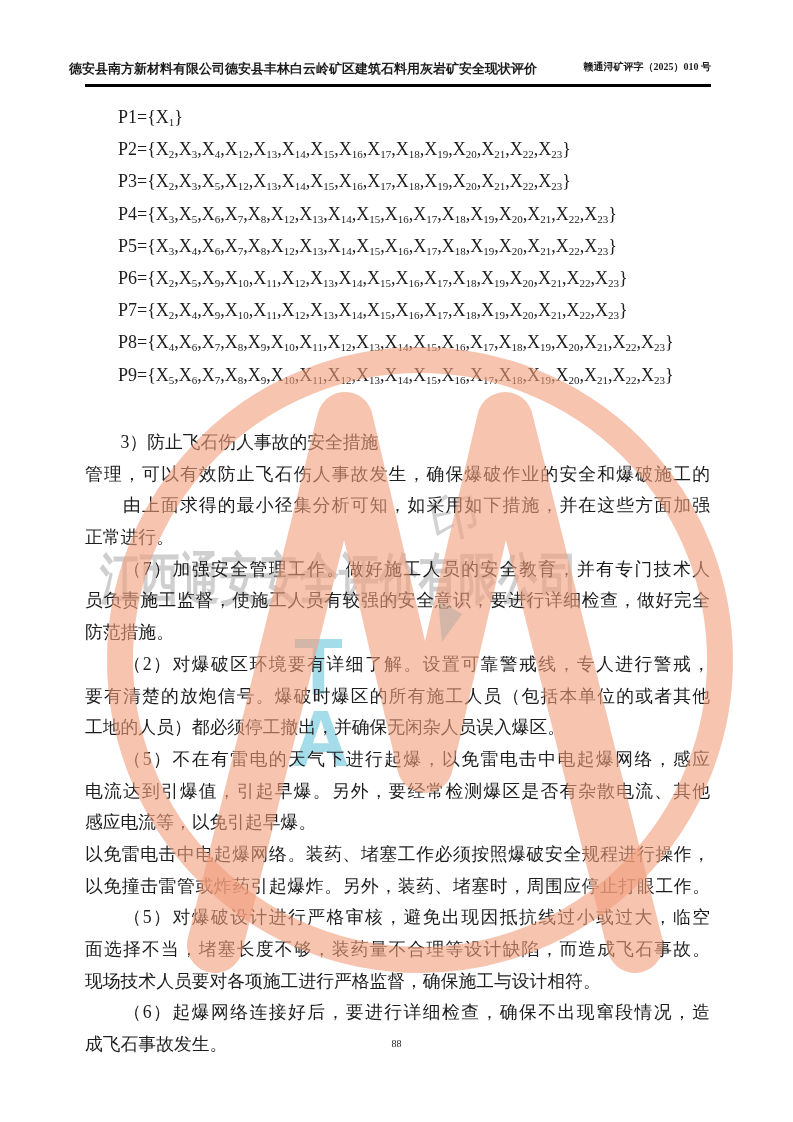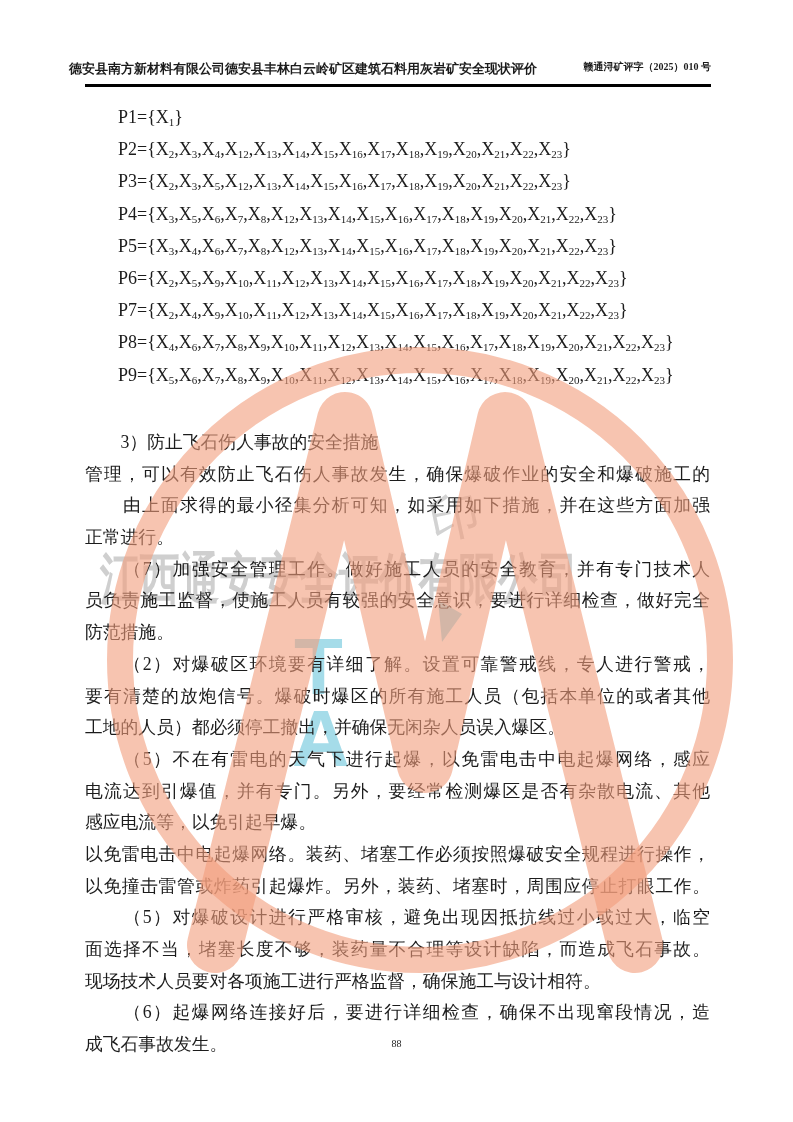--- a/index.html
+++ b/index.html
@@ -65,21 +65,21 @@
         <div class="body-line full">管理，可以有效防止飞石伤人事故发生，确保爆破作业的安全和爆破施工的</div>
         <div class="body-line full">　　由上面求得的最小径集分析可知，如采用如下措施，并在这些方面加强</div>
         <div class="body-line">正常进行。</div>
         <div class="body-line full">　　（7）加强安全管理工作。做好施工人员的安全教育，并有专门技术人</div>
         <div class="body-line full">员负责施工监督，使施工人员有较强的安全意识，要进行详细检查，做好完全</div>
         <div class="body-line">防范措施。</div>
         <div class="body-line full">　　（2）对爆破区环境要有详细了解。设置可靠警戒线，专人进行警戒，</div>
         <div class="body-line full">要有清楚的放炮信号。爆破时爆区的所有施工人员（包括本单位的或者其他</div>
         <div class="body-line">工地的人员）都必须停工撤出，并确保无闲杂人员误入爆区。</div>
         <div class="body-line full">　　（5）不在有雷电的天气下进行起爆，以免雷电击中电起爆网络，感应</div>
-        <div class="body-line full">电流达到引爆值，并有专门。另外，要经常检测爆区是否有杂散电流、其他</div>
+        <div class="body-line full">电流达到引爆值，引起早爆。另外，要经常检测爆区是否有杂散电流、其他</div>
         <div class="body-line">感应电流等，以免引起早爆。</div>
         <div class="body-line full">以免雷电击中电起爆网络。装药、堵塞工作必须按照爆破安全规程进行操作，</div>
         <div class="body-line full">以免撞击雷管或炸药引起爆炸。另外，装药、堵塞时，周围应停止打眼工作。</div>
         <div class="body-line full">　　（5）对爆破设计进行严格审核，避免出现因抵抗线过小或过大，临空</div>
         <div class="body-line full">面选择不当，堵塞长度不够，装药量不合理等设计缺陷，而造成飞石事故。</div>
         <div class="body-line">现场技术人员要对各项施工进行严格监督，确保施工与设计相符。</div>
         <div class="body-line full">　　（6）起爆网络连接好后，要进行详细检查，确保不出现窜段情况，造</div>
         <div class="body-line">成飞石事故发生。</div>
       </div>
 

